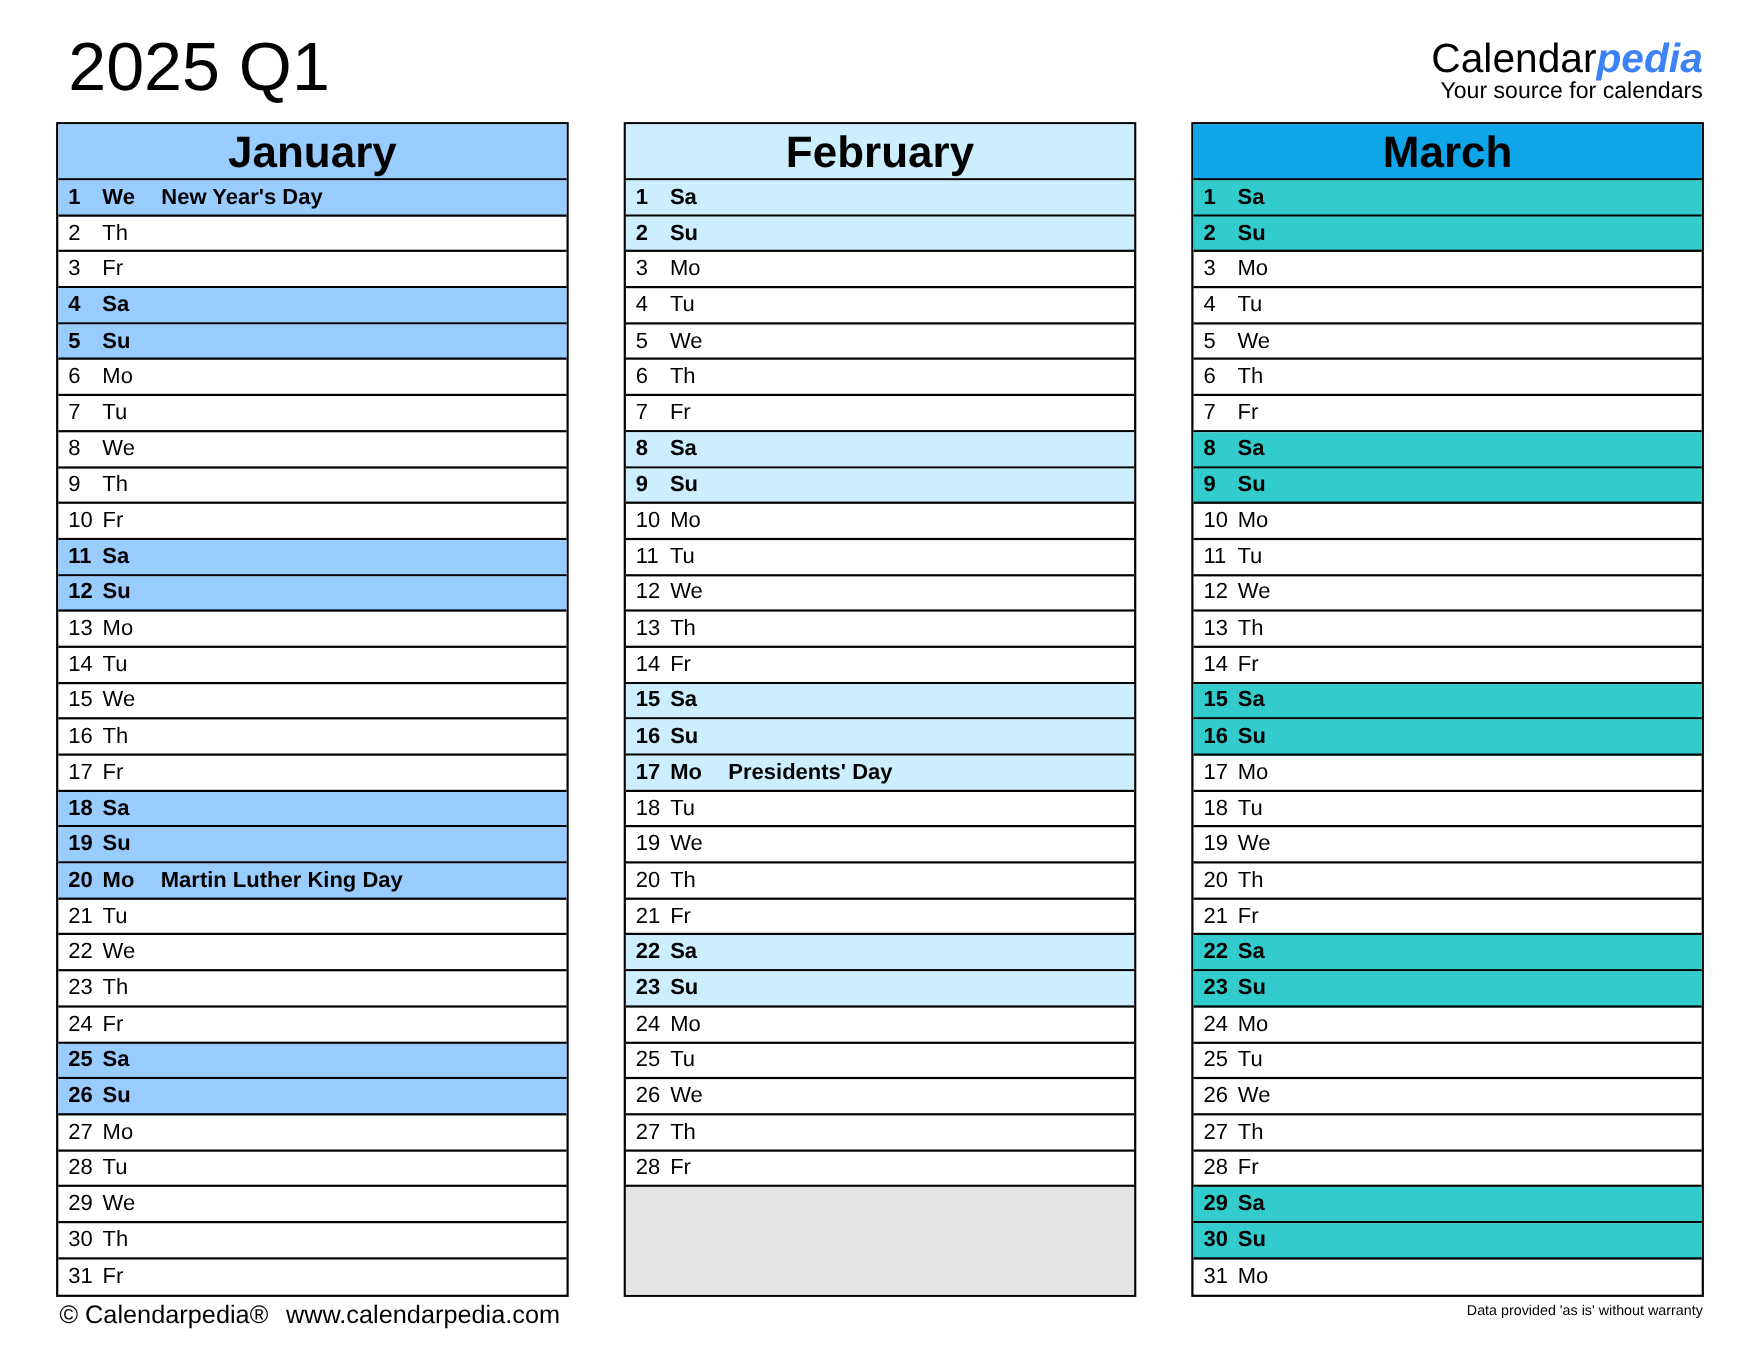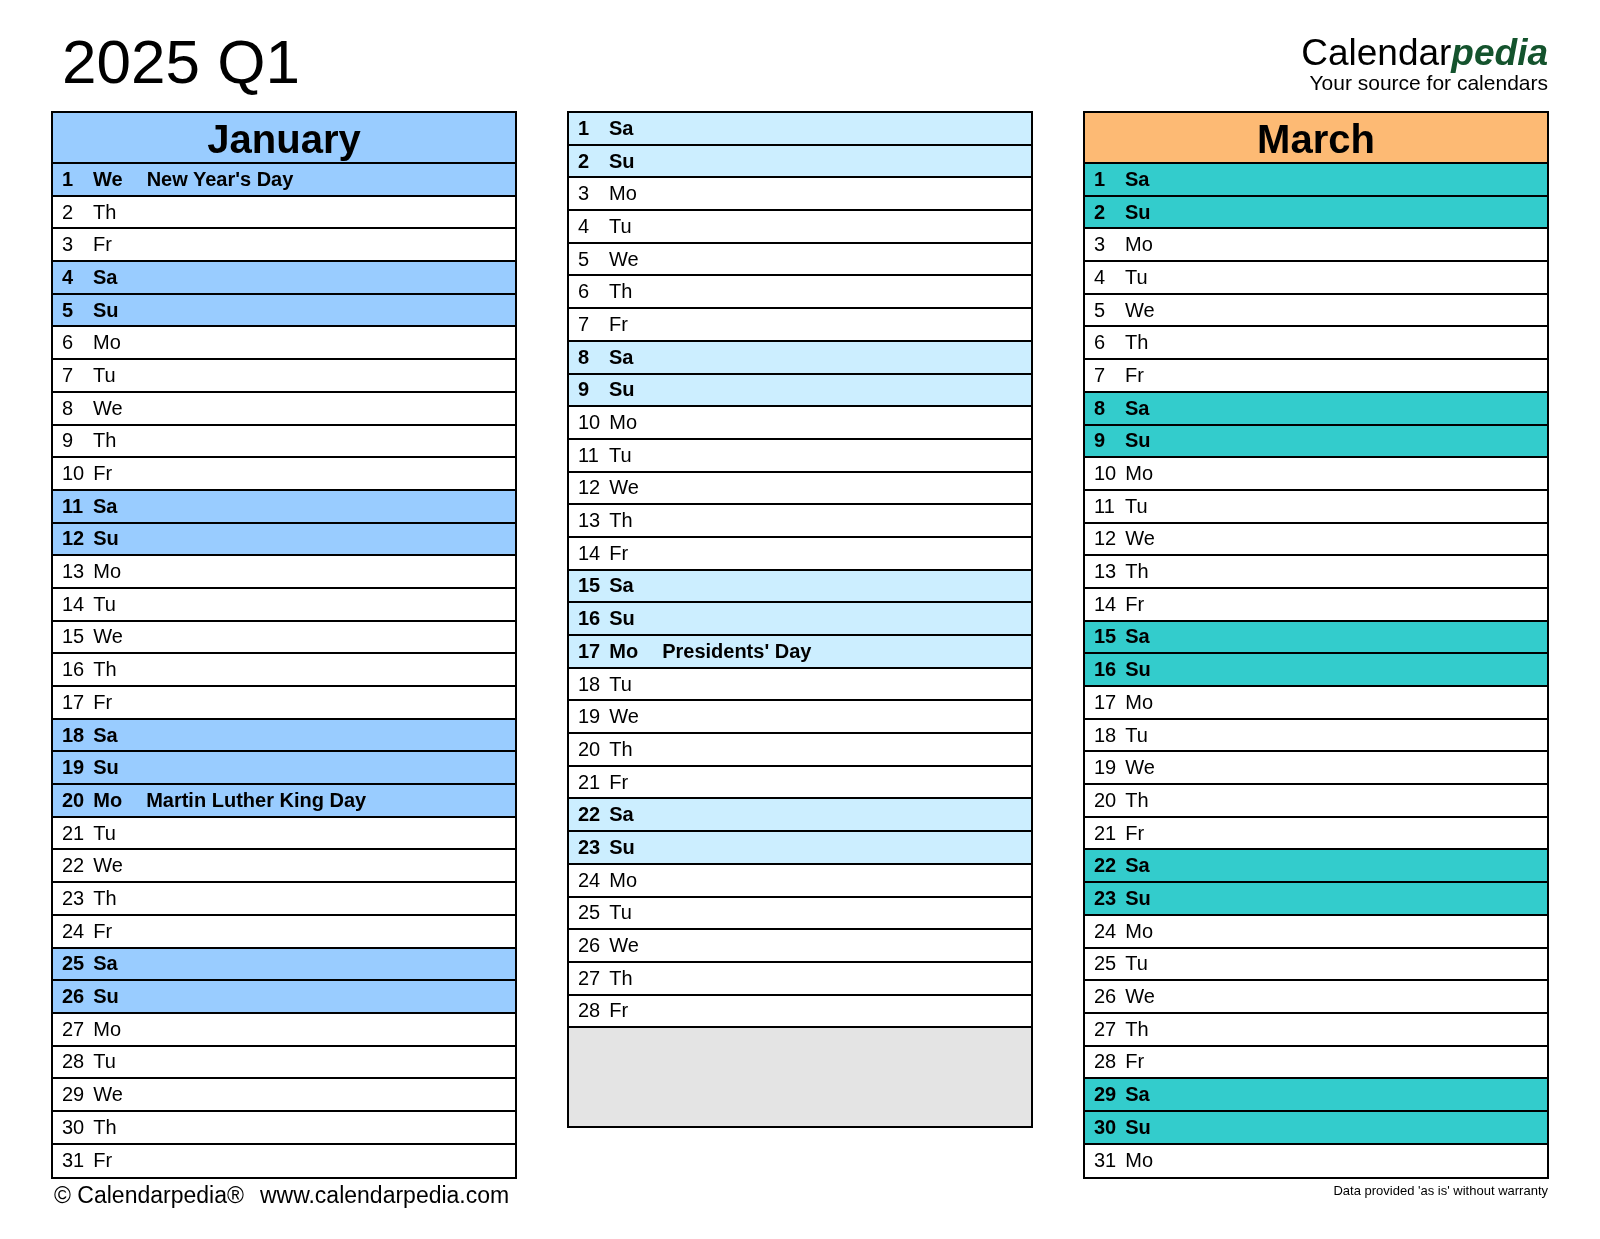--- a/index.html
+++ b/index.html
@@ -1,20 +1,20 @@
 <!DOCTYPE html>
 <html><head>
   <meta charset="utf-8">
   <style>
     html, body { margin: 0; padding: 0; background: #ffffff; }
     body { width: 1600px; height: 1239px; position: relative; overflow: hidden; font-family: "Liberation Sans", sans-serif; color: #000; }
     .page-title { position: absolute; left: 62px; top: 24px; font-size: 62px; font-weight: normal; letter-spacing: 0px; line-height: 76px; }
     .brand { position: absolute; right: 52px; top: 34px; text-align: right; }
     .brand-name { font-size: 37px; line-height: 38px; color: #000; }
-    .brand-name .pedia { color: #14532d; font-weight: bold; font-style: italic; }
+    .brand-name .pedia { color: #3b82f6; font-weight: bold; font-style: italic; }
     .brand-tag { font-size: 21px; line-height: 22px; color: #000; margin-top: 0px; }
     .month { position: absolute; top: 111px; width: 466px; border: 2px solid #000; box-sizing: border-box; background: #fff; }
     .month-header { height: 51px; line-height: 52px; text-align: center; font-size: 40px; font-weight: bold; border-bottom: 2px solid #000; box-sizing: border-box; }
     .row { height: 32.7px; box-sizing: border-box; border-bottom: 2px solid #000; display: flex; align-items: center; font-size: 20px; padding-left: 9px; white-space: nowrap; }
     .row:last-child { border-bottom: none; }
     .row .num { display: inline-block; min-width: 22px; margin-right: 9px; }
     .row .dow { display: inline-block; }
     .row .event { display: inline-block; margin-left: 24px; }
     .row.hl { font-weight: bold; }
     .filler { background: #e4e4e4; }
@@ -158,20 +158,21 @@
         <span class="dow">Th</span>
       </div>
       <div class="row">
         <span class="num">31</span>
         <span class="dow">Fr</span>
       </div>
     </div>
 </div>
 
 <div class="month" id="month-1" style="left:567px;">
+  <div class="month-header" style="background: rgb(204, 238, 255);">February</div>
   <div class="rows">
       <div class="row hl" style="background: rgb(204, 238, 255);">
         <span class="num">1</span>
         <span class="dow">Sa</span>
       </div>
       <div class="row hl" style="background: rgb(204, 238, 255);">
         <span class="num">2</span>
         <span class="dow">Su</span>
       </div>
       <div class="row">
@@ -277,21 +278,21 @@
       </div>
       <div class="row" style="border-bottom: 2px solid rgb(0, 0, 0);">
         <span class="num">28</span>
         <span class="dow">Fr</span>
       </div>
       <div class="filler" style="background: rgb(228, 228, 228); height: 98.1px;"></div>
     </div>
 </div>
 
 <div class="month" id="month-2" style="left:1083px;">
-  <div class="month-header" style="background: #fdba74;">March</div>
+  <div class="month-header" style="background: #0ea5e9;">March</div>
   <div class="rows">
       <div class="row hl" style="background: rgb(51, 204, 204);">
         <span class="num">1</span>
         <span class="dow">Sa</span>
       </div>
       <div class="row hl" style="background: rgb(51, 204, 204);">
         <span class="num">2</span>
         <span class="dow">Su</span>
       </div>
       <div class="row">

